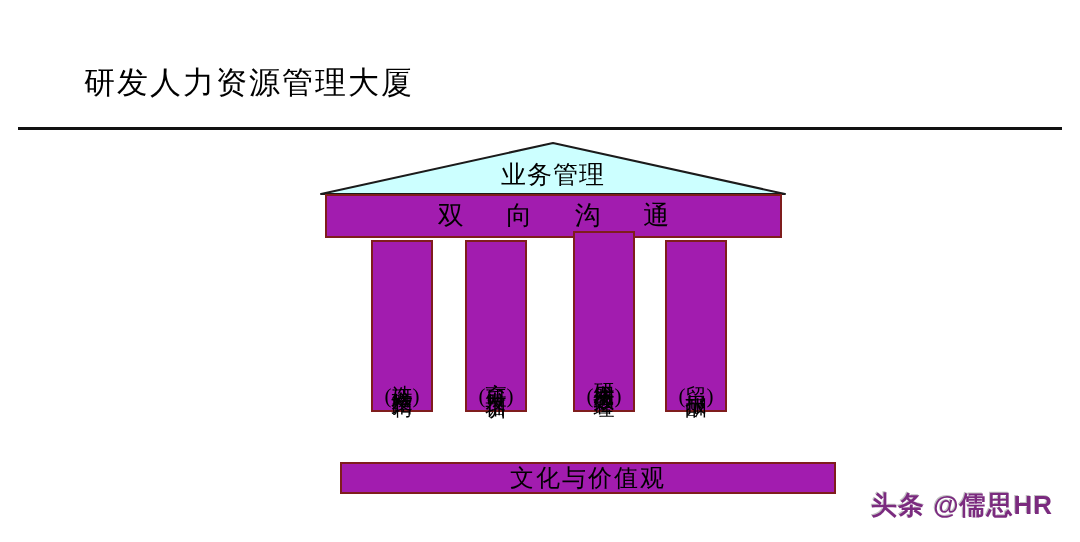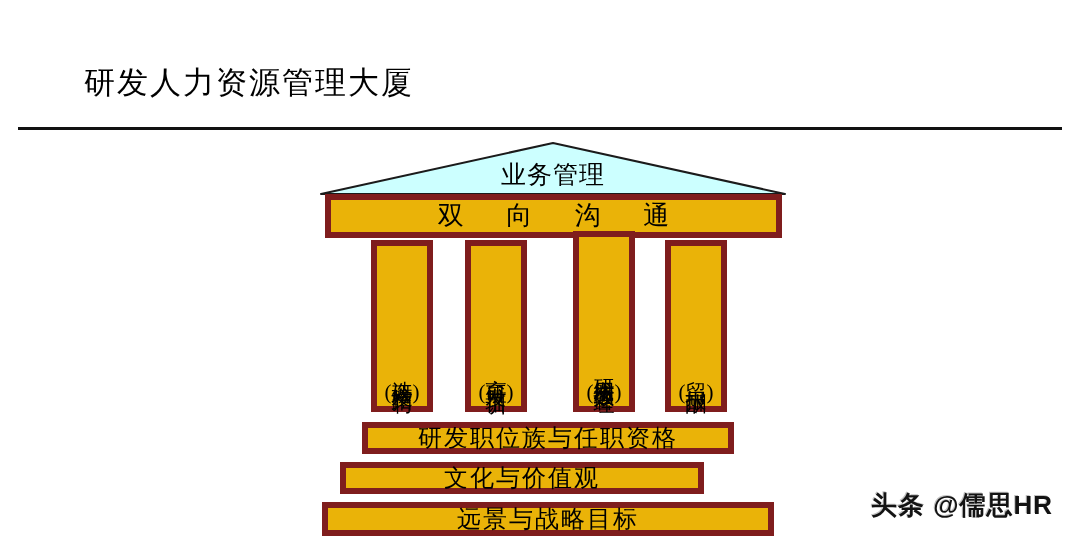--- a/index.html
+++ b/index.html
@@ -61,22 +61,22 @@
     text-align: center;
     font-size: 25px;
     line-height: 30px;
     letter-spacing: 1px;
     font-family: "Liberation Serif", "DejaVu Serif", serif;
     pointer-events: none;
   }
 
   .shape {
     position: absolute;
-    background: #eab308;
-    border: 6px solid #7f1d1d;
+    background: #a21caf;
+    border: 2px solid #7f1d1d;
     box-sizing: border-box;
   }
 
   
   #beam {
     left: 325px;
     top: 194px;
     width: 457px;
     height: 44px;
     display: flex;
@@ -127,34 +127,34 @@
     align-items: center;
     justify-content: center;
   }
   .base-bar .bar-text {
     font-size: 24px;
     line-height: 28px;
     letter-spacing: 2px;
     white-space: nowrap;
   }
   #base-bar-1 { left: 362px; top: 422px; width: 372px; height: 32px; }
-  #base-bar-2 { left: 340px; top: 462px; width: 364px; height: 32px; }
+  #base-bar-2 { left: 340px; top: 462px; width: 496px; height: 32px; }
   #base-bar-3 { left: 322px; top: 502px; width: 452px; height: 34px; }
 
   
   #watermark {
     position: absolute;
     left: 871px;
     top: 489px;
     font-size: 26px;
     line-height: 32px;
     font-weight: 700;
     letter-spacing: 1px;
     white-space: nowrap;
-    color: #000000;
+    color: #701a75;
     font-family: "Liberation Sans", "DejaVu Sans", sans-serif;
     text-shadow:
       1px 1px 0 #ffffff,
       -1px -1px 0 #bdbdbd,
       2px 2px 1px rgba(255,255,255,0.9);
     opacity: 0.92;
   }
 </style>
 </head>
 <body>
@@ -187,27 +187,21 @@
   <div id="pillar-3" class="shape pillar">
     <span class="vert">研发绩效管理</span>
     <span class="tag">(用)</span>
   </div>
 
   <div id="pillar-4" class="shape pillar">
     <span class="vert">报酬</span>
     <span class="tag">(留)</span>
   </div>
 
-  <div id="base-bar-1" class="shape base-bar">
-    <span class="bar-text">研发职位族与任职资格</span>
-  </div>
 
   <div id="base-bar-2" class="shape base-bar">
     <span class="bar-text">文化与价值观</span>
   </div>
 
-  <div id="base-bar-3" class="shape base-bar">
-    <span class="bar-text">远景与战略目标</span>
-  </div>
 
 </div>
 
 <div id="watermark">头条 @儒思HR</div>
 
 </body></html>

